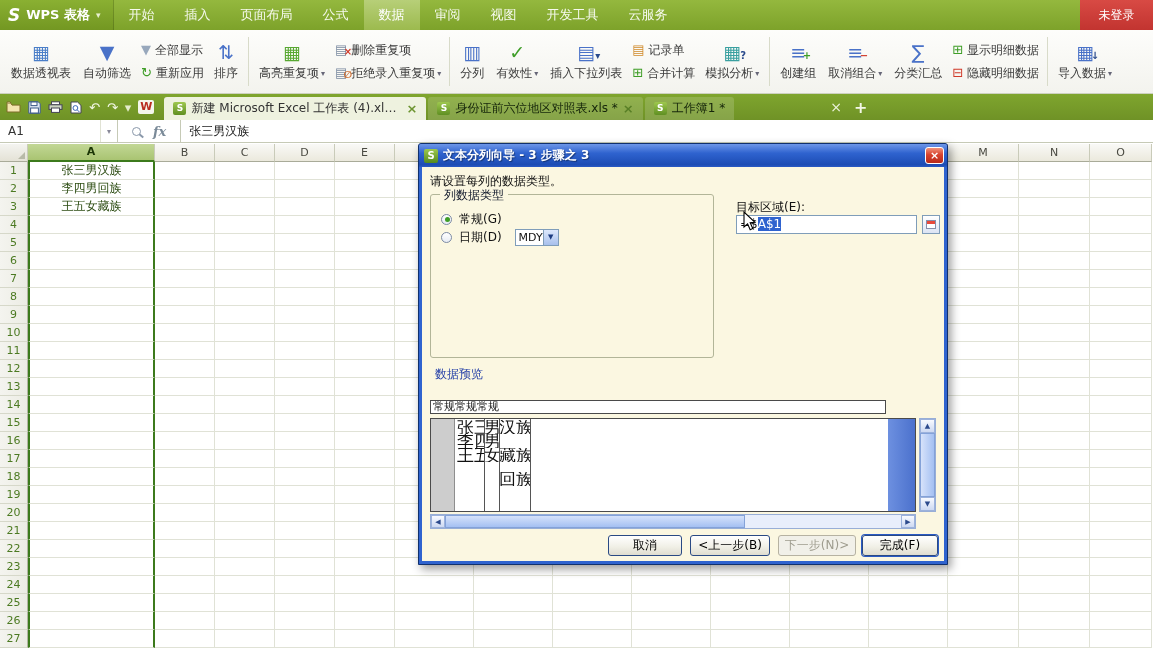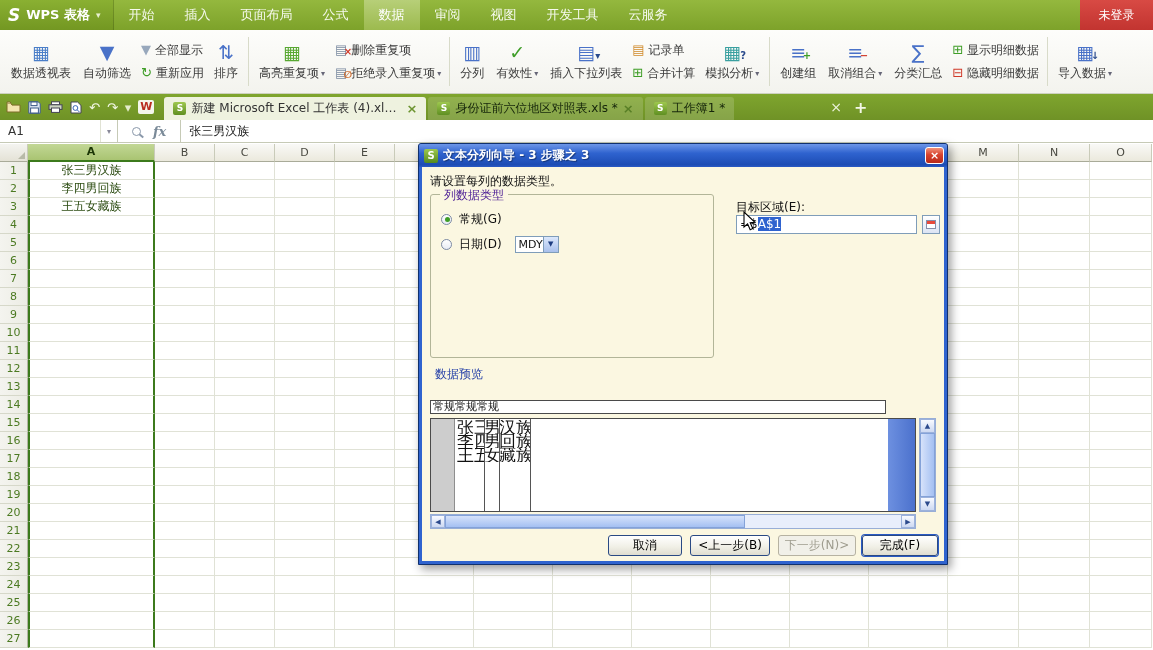--- a/index.html
+++ b/index.html
@@ -69,22 +69,22 @@
 
   
   .dlg { position:absolute; left:418px; top:143px; width:530px; height:422px; background:#2f63cf; border:1px solid #10306e; border-radius:3px 3px 0 0; box-shadow:3px 4px 10px rgba(0,0,0,.4); z-index:10; }
   .dlg-title { height:23px; display:flex; align-items:center; gap:5px; padding:0 3px 0 5px; background:linear-gradient(#6d96e8,#2f63cf 40%,#1c4cb4 90%,#2a5ac4); border-radius:2px 2px 0 0; color:#fff; font-size:12px; font-weight:bold; }
   .dlg-title .t { flex:1; white-space:nowrap; overflow:hidden; text-shadow:1px 1px 1px rgba(0,0,0,.4); }
   .dlg-ic { width:14px; height:14px; background:linear-gradient(#9cc84e,#558a1e); border-radius:2px; color:#fff; font-size:10px; font-weight:bold; text-align:center; line-height:14px; flex:none; }
   .dlg-x { width:19px; height:17px; background:linear-gradient(#f0927a,#d8422e 45%,#b82a1a); border:1px solid #fff; border-radius:3px; color:#fff; font-size:11px; font-weight:bold; text-align:center; line-height:15px; flex:none; }
   .dlg-body { position:absolute; left:3px; right:3px; top:23px; bottom:3px; background:#fbf7e1; font-size:12px; color:#111; }
   .instr { position:absolute; left:8px; top:6px; }
   .grp { position:absolute; left:8px; top:27px; width:284px; height:164px; border:1px solid #b2b598; border-radius:3px; }
-  .grp-t { position:absolute; left:9px; top:-8px; background:#fbf7e1; padding:0 4px; color:#4c1d95; }
-  #type-options { position:absolute; left:10px; top:16px; right:6px; display:flex; flex-direction:column; gap:9px; }
+  .grp-t { position:absolute; left:9px; top:-8px; background:#fbf7e1; padding:0 4px; color:#0f172a; }
+  #type-options { position:absolute; left:10px; top:16px; right:6px; display:flex; flex-direction:column; gap:2px; }
   .opt { display:flex; align-items:center; gap:7px; height:16px; }
   .radio { width:11px; height:11px; border:1px solid #7c8aa4; border-radius:50%; background:linear-gradient(#fff,#e8ecf4); position:relative; flex:none; }
   .radio.sel::after { content:""; position:absolute; left:2.5px; top:2.5px; width:5px; height:5px; border-radius:50%; background:#3f9e28; }
   .mdy { display:flex; width:44px; height:17px; border:1px solid #7f9db9; background:#fff; margin-left:6px; }
   .mdy .v { flex:1; font-size:11px; line-height:15px; padding-left:3px; }
   .mdy .b { width:15px; background:linear-gradient(#dce8fc,#a8c0ec); border-left:1px solid #7f9db9; color:#1c3c80; font-size:7px; text-align:center; line-height:15px; }
   .tlabel { position:absolute; left:314px; top:32px; }
   .tinput { position:absolute; left:314px; top:48px; width:181px; height:19px; border:1px solid #7f9db9; background:#fff; line-height:17px; padding-left:3px; }
   .tinput .selch { background:#2f63cf; color:#fff; }
   .rangebtn { position:absolute; left:500px; top:48px; width:18px; height:19px; border:1px solid #7f9db9; background:linear-gradient(#fff,#dce4f4); display:flex; align-items:center; justify-content:center; }
@@ -848,21 +848,21 @@
       <div class="rangebtn">
           <span class="rg"></span>
         </div>
 
       <div class="pv-label">数据预览</div>
       <div class="pv-head">常规常规常规</div>
       <div class="pv-box">
         <div class="pv-gutter"></div>
         <div class="pv-rows" id="preview-rows">
             <div class="prow"><span class="pc" style="width: 27px;">张三</span><span class="pc" style="width: 15px;">男</span><span class="pc" style="width: 31px;">汉族</span></div>
-            <div class="prow"><span class="pc" style="width: 27px;">李四</span><span class="pc" style="width: 15px;">男</span><span class="pc" style="width: 31px;">回族</span></div>
+            <div class="prow"><span class="pc" style="width: 27px;">李四</span><span class="pc" style="width: 15px;">男</span><span class="pc" style="width: 31px; margin-top: 38px;">回族</span></div>
             <div class="prow"><span class="pc" style="width: 27px;">王五</span><span class="pc" style="width: 15px;">女</span><span class="pc" style="width: 31px;">藏族</span></div>
           </div>
         <div class="pv-line" style="left:53px"></div>
         <div class="pv-line" style="left:68px"></div>
         <div class="pv-line" style="left:99px"></div>
         <div class="pv-blue"></div>
       </div>
       <div class="vscroll">
         <div class="sarr">▲</div>
         <div class="vthumb"></div>

